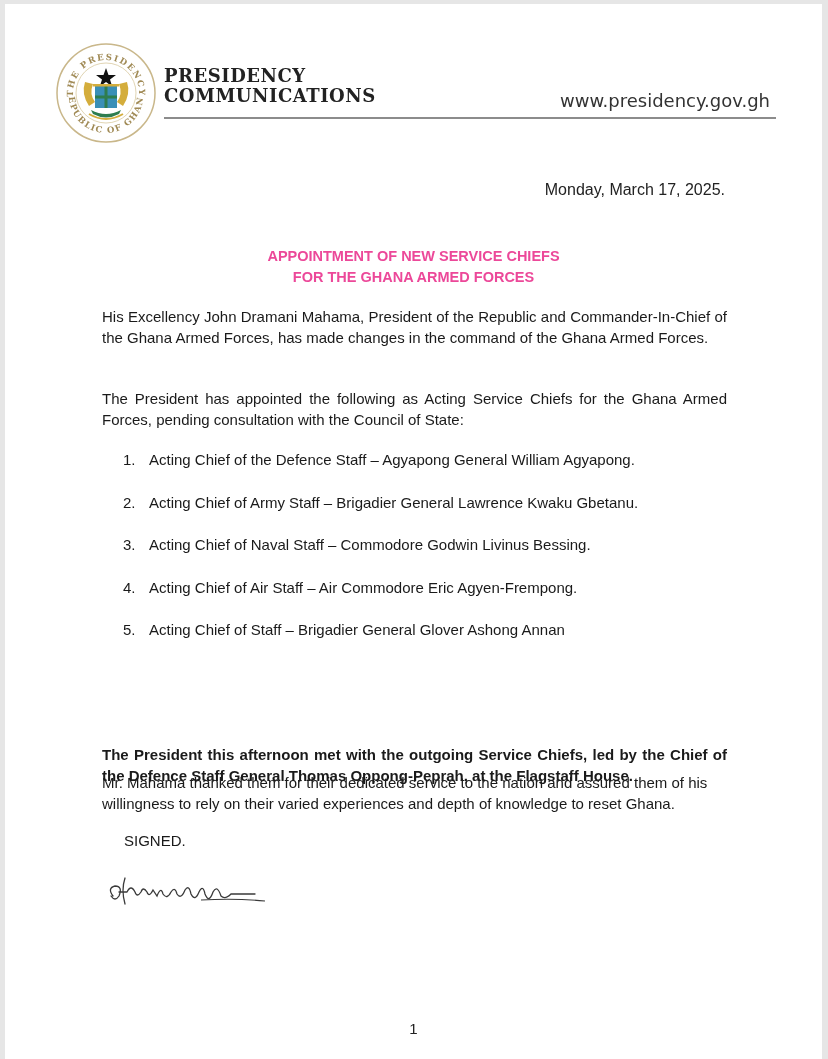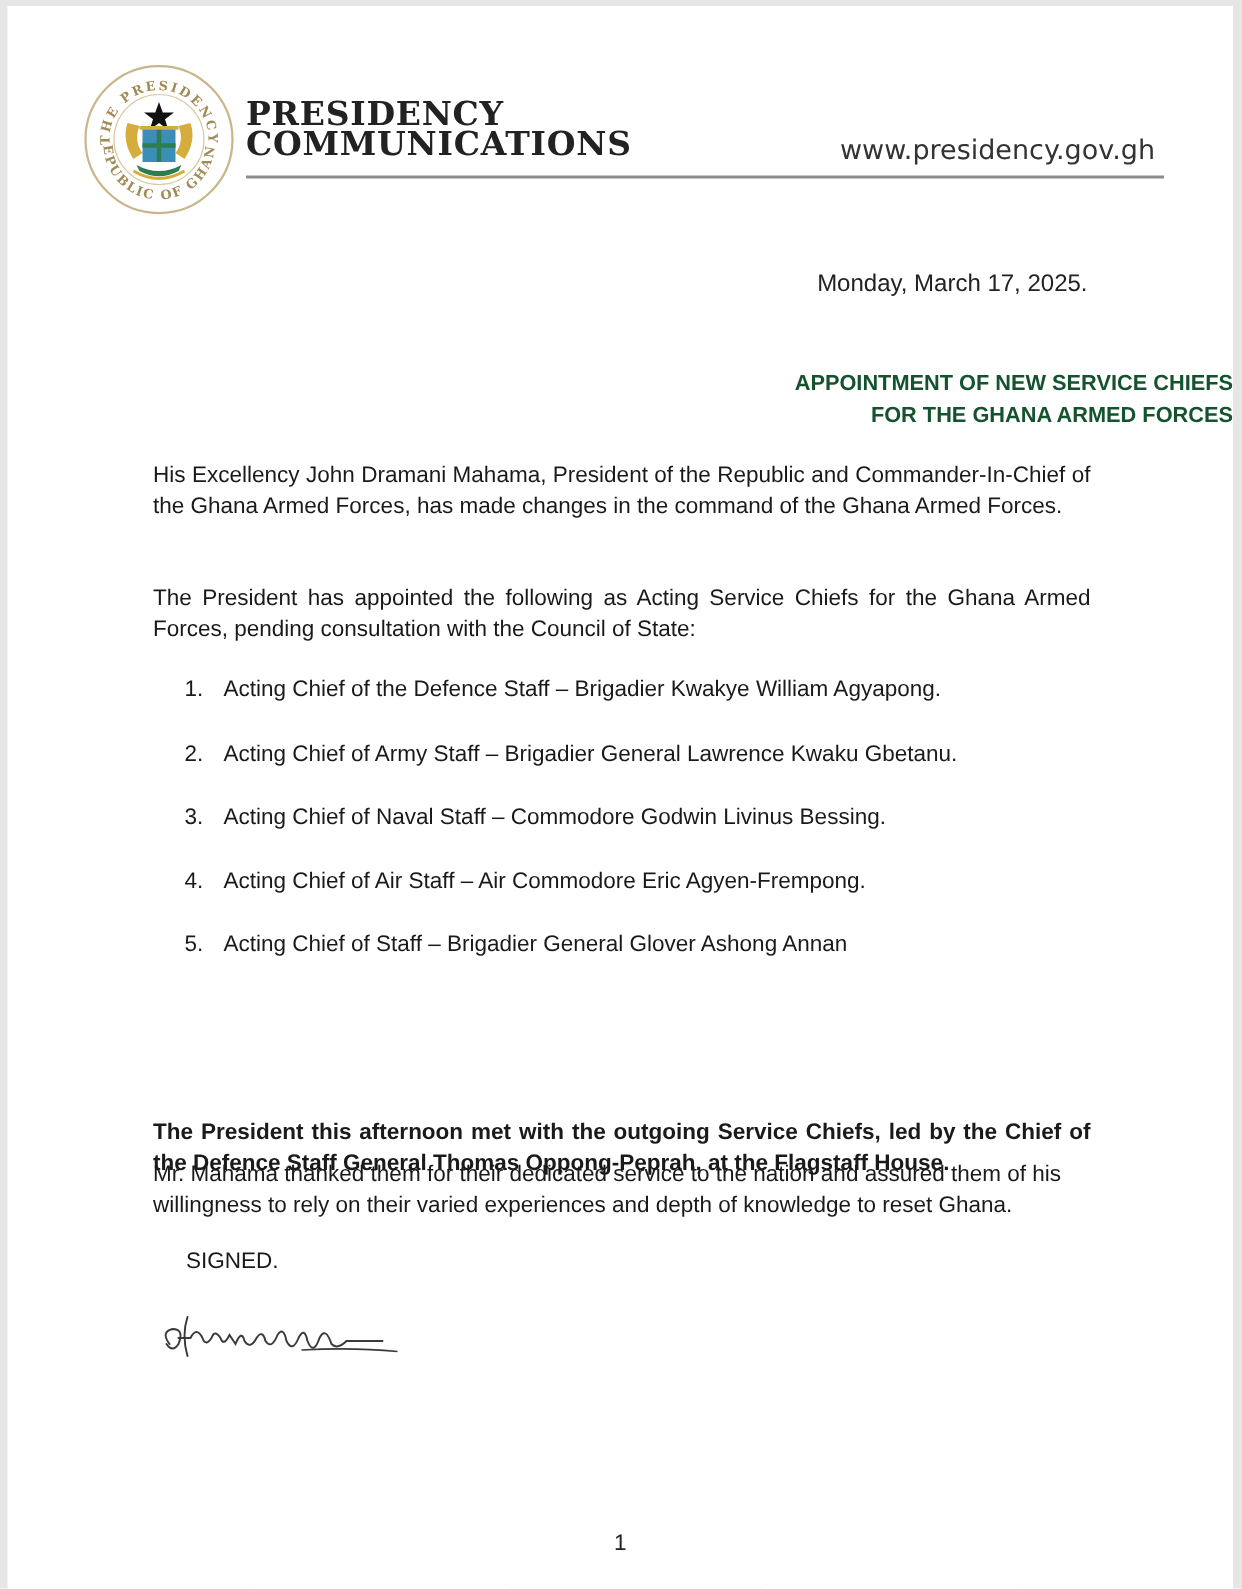--- a/index.html
+++ b/index.html
@@ -15,38 +15,38 @@
     background: #ffffff;
   }
   
   .seal {
     position: absolute; left: 50px; top: 38px; width: 102px; height: 102px;
   }
   .brand {
     position: absolute; left: 159px; top: 62px;
     font-family: "DejaVu Serif", "Liberation Serif", serif;
     font-weight: bold; color: #222;
-    font-size: 22px; line-height: 20px; letter-spacing: 0.5px;
+    font-size: 18px; line-height: 20px; letter-spacing: 0.5px;
   }
   .header-rule {
     position: absolute; left: 159px; top: 113px; width: 612px; height: 2px;
     background: #8c8c8c;
   }
   .site-url {
     position: absolute; right: 52px; top: 86px;
     font-size: 18px; color: #333;
     font-family: "DejaVu Sans", sans-serif;
   }
   .date {
     position: absolute; right: 97px; top: 177px;
     font-size: 16px; color: #222;
   }
   .title {
-    position: absolute; left: 0; right: 0; top: 242px; text-align: right;
-    font-weight: bold; font-size: 14.5px; line-height: 21px; color: #14532d;
+    position: absolute; left: 0; right: 0; top: 242px; text-align: center;
+    font-weight: bold; font-size: 14.5px; line-height: 21px; color: #ec4899;
   }
   .body-text {
     position: absolute; left: 97px; width: 625px;
     font-size: 15px; line-height: 21px; color: #1a1a1a;
     text-align: justify;
   }
   .p1 { top: 302px; }
   .p2 { top: 384px; }
   .list { position: absolute; left: 118px; top: 445px; margin: 0; padding: 0; list-style: none; }
   .list li {
@@ -117,21 +117,21 @@
     <div>APPOINTMENT OF NEW SERVICE CHIEFS</div>
     <div>FOR THE GHANA ARMED FORCES</div>
   </div>
 
   <div class="body-text p1">His Excellency John Dramani Mahama, President of the Republic and Commander-In-Chief of the Ghana Armed Forces, has made changes in the command of the Ghana Armed Forces.</div>
   <div class="body-text p2">The President has appointed the following as Acting Service Chiefs for the Ghana Armed Forces, pending consultation with the Council of State:</div>
 
   <ol class="list">
     <li>
       <span class="num">1.</span>
-      <span>Acting Chief of the Defence Staff – Brigadier Kwakye William Agyapong.</span>
+      <span>Acting Chief of the Defence Staff – Agyapong General William Agyapong.</span>
     </li>
     <li>
       <span class="num">2.</span>
       <span>Acting Chief of Army Staff – Brigadier General Lawrence Kwaku Gbetanu.</span>
     </li>
     <li>
       <span class="num">3.</span>
       <span>Acting Chief of Naval Staff – Commodore Godwin Livinus Bessing.</span>
     </li>
     <li>

